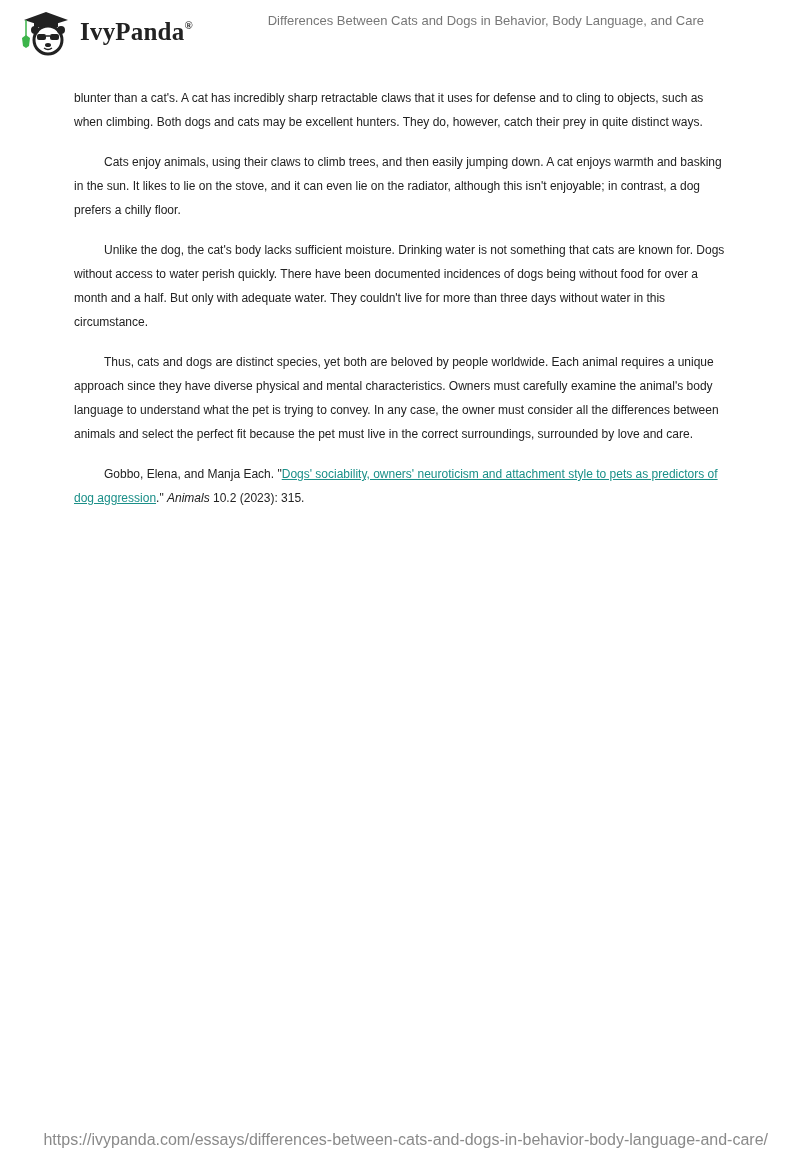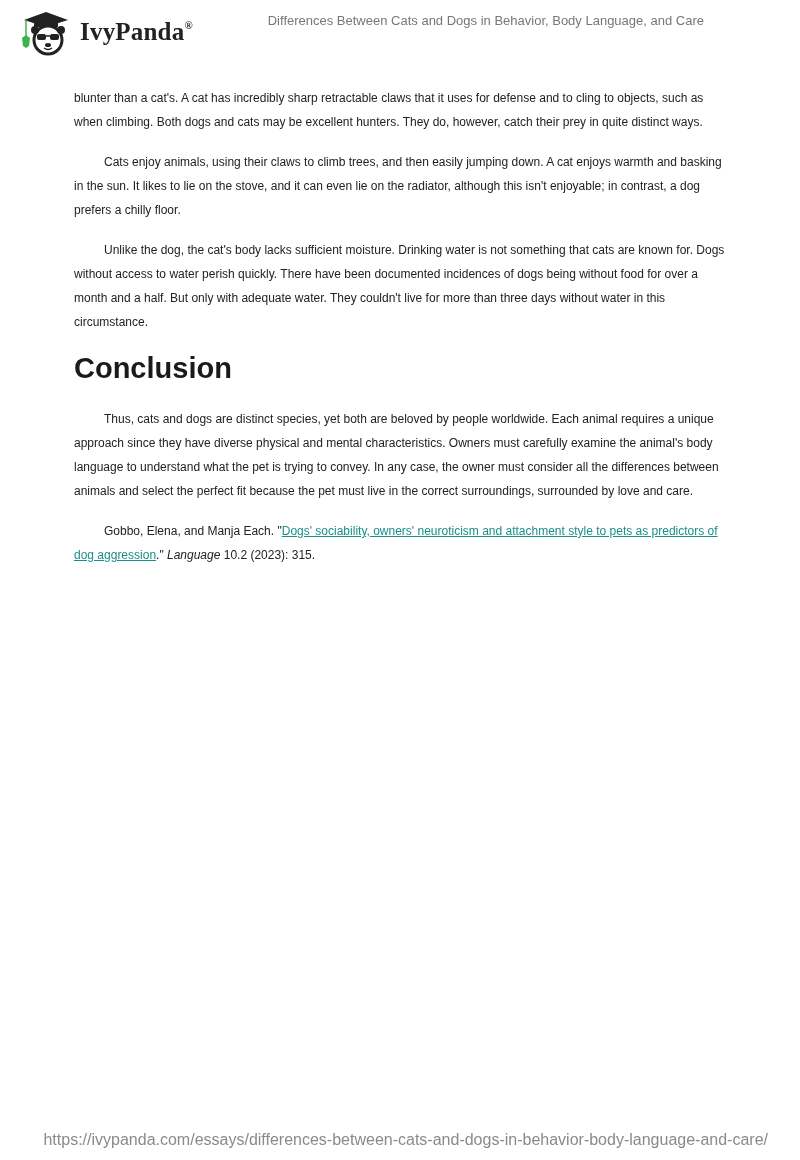--- a/index.html
+++ b/index.html
@@ -46,19 +46,18 @@
     <span class="logo-text"><span>IvyPanda</span><sup>®</sup></span>
   </div>
   <div class="doc-title">Differences Between Cats and Dogs in Behavior, Body Language, and Care</div>
 </div>
 
 <div class="content">
   <p>blunter than a cat's. A cat has incredibly sharp retractable claws that it uses for defense and to cling to objects, such as when climbing. Both dogs and cats may be excellent hunters. They do, however, catch their prey in quite distinct ways.</p>
   <p class="indent">Cats enjoy animals, using their claws to climb trees, and then easily jumping down. A cat enjoys warmth and basking in the sun. It likes to lie on the stove, and it can even lie on the radiator, although this isn't enjoyable; in contrast, a dog prefers a chilly floor.</p>
   <p class="indent">Unlike the dog, the cat's body lacks sufficient moisture. Drinking water is not something that cats are known for. Dogs without access to water perish quickly. There have been documented incidences of dogs being without food for over a month and a half. But only with adequate water. They couldn't live for more than three days without water in this circumstance.</p>
 
-  <h2>Conclusion</h2>
   <p class="indent">Thus, cats and dogs are distinct species, yet both are beloved by people worldwide. Each animal requires a unique approach since they have diverse physical and mental characteristics. Owners must carefully examine the animal's body language to understand what the pet is trying to convey. In any case, the owner must consider all the differences between animals and select the perfect fit because the pet must live in the correct surroundings, surrounded by love and care.</p>
 
-  <p class="indent"><span>Gobbo, Elena, and Manja Each. "</span><a class="cite-link" href="#">Dogs' sociability, owners' neuroticism and attachment style to pets as predictors of dog aggression</a><span>." </span><i>Language</i><span> 10.2 (2023): 315.</span></p>
+  <p class="indent"><span>Gobbo, Elena, and Manja Each. "</span><a class="cite-link" href="#">Dogs' sociability, owners' neuroticism and attachment style to pets as predictors of dog aggression</a><span>." </span><i>Animals</i><span> 10.2 (2023): 315.</span></p>
 </div>
 
 <div class="footer-url">https://ivypanda.com/essays/differences-between-cats-and-dogs-in-behavior-body-language-and-care/</div>
 
 </body></html>

